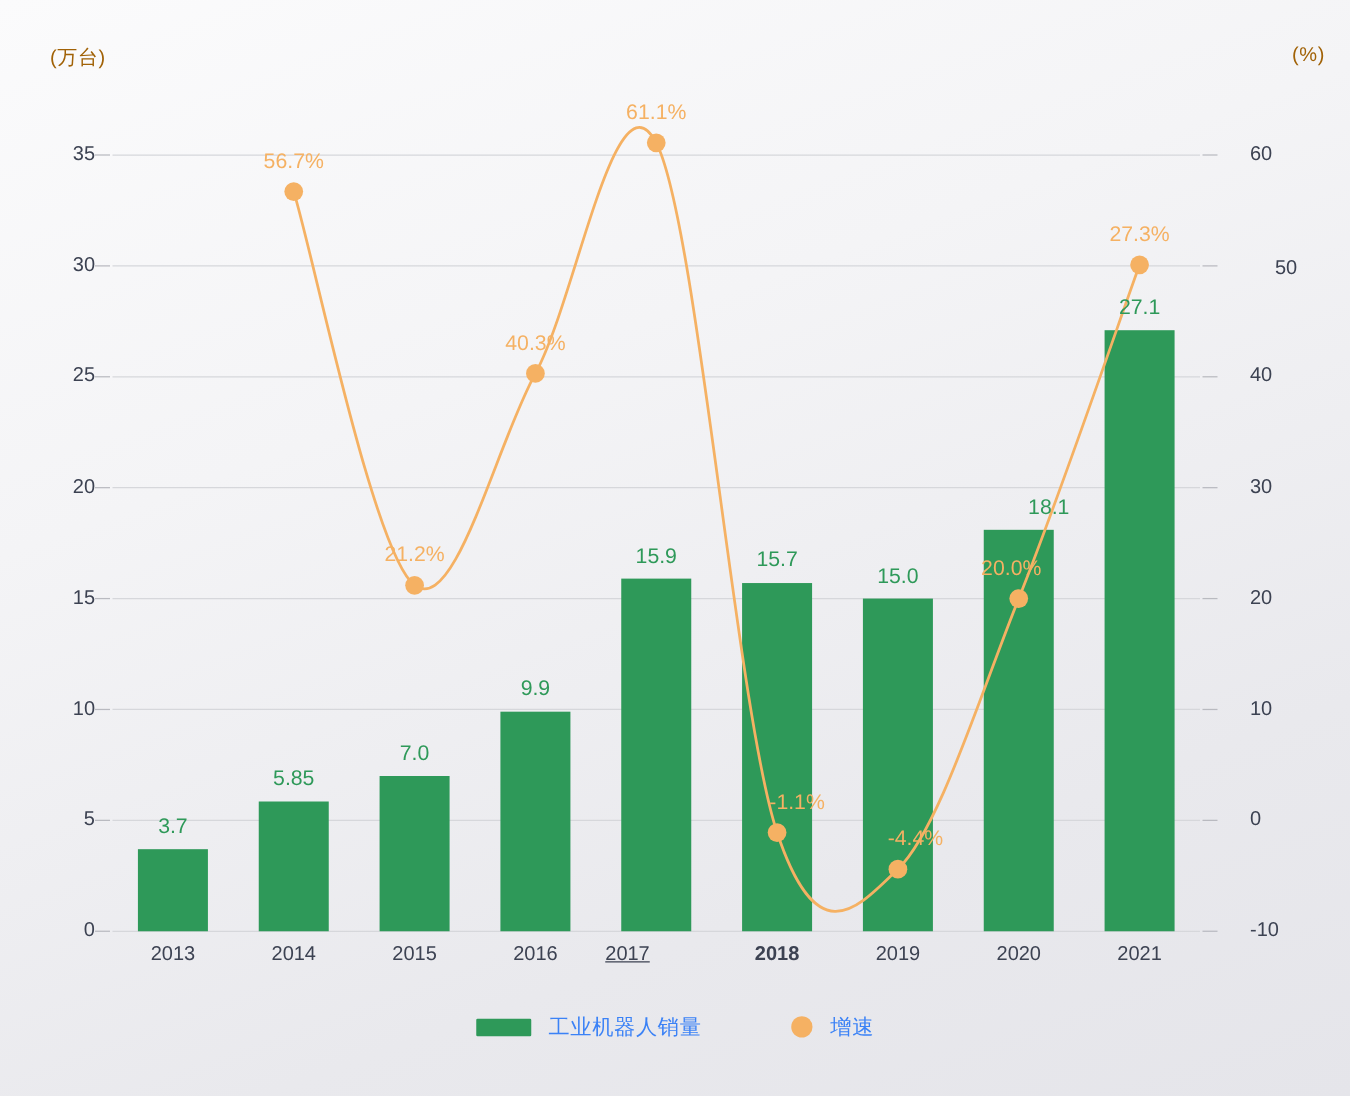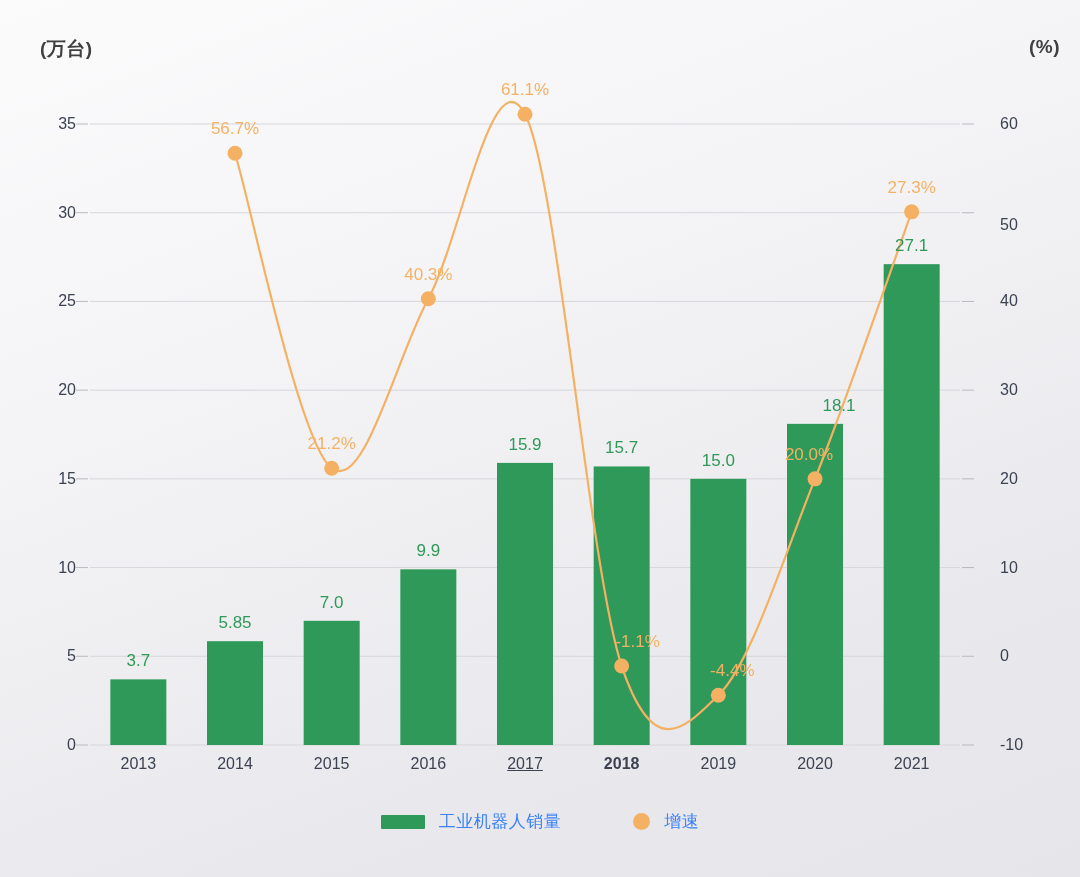--- a/index.html
+++ b/index.html
@@ -7,24 +7,23 @@
   body {
     font-family: "Liberation Sans", "DejaVu Sans", sans-serif;
     background: linear-gradient(160deg, #fbfbfc 0%, #f4f4f6 35%, #e9e9ed 75%, #e5e5ea 100%);
     overflow: hidden;
     position: relative;
   }
   #chart-root { position: absolute; inset: 0; }
 
   .axis-unit {
     position: absolute;
-    font-size: 19px;
-    color: #404040;
+    font-size: 16px;
+    color: #a16207;
     letter-spacing: .5px;
-    font-weight: bold;
   }
   #unit-left  { left: 40px;  top: 36px; }
   #unit-right { right: 20px; top: 36px; }
 
   .tick-label {
     position: absolute;
     font-size: 16px;
     color: #3c4252;
     transform: translateY(-50%);
     white-space: nowrap;
@@ -94,21 +93,21 @@
       <div class="tick-label tick-left" style="top: 212.714px;">30</div>
       <div class="tick-label tick-left" style="top: 124px;">35</div>
     </div>
   <div id="right-ticks">
       <div class="tick-label tick-right" style="top: 745px;">-10</div>
       <div class="tick-label tick-right" style="top: 656.286px;">0</div>
       <div class="tick-label tick-right" style="top: 567.571px;">10</div>
       <div class="tick-label tick-right" style="top: 478.857px;">20</div>
       <div class="tick-label tick-right" style="top: 390.143px;">30</div>
       <div class="tick-label tick-right" style="top: 301.429px;">40</div>
-      <div class="tick-label tick-right" style="top: 225px;">50</div>
+      <div class="tick-label tick-right" style="top: 215px; margin-left: 20px;">50</div>
       <div class="tick-label tick-right" style="top: 124px;">60</div>
     </div>
 
   <svg id="svg-layer" viewBox="0 0 1080 877" xmlns="http://www.w3.org/2000/svg">
     <g id="gridlines">
         <line x1="90" x2="960" y1="745" y2="745" stroke="#d6d7db" stroke-width="1"></line>
         <line x1="90" x2="960" y1="656.2857142857143" y2="656.2857142857143" stroke="#d6d7db" stroke-width="1"></line>
         <line x1="90" x2="960" y1="567.5714285714286" y2="567.5714285714286" stroke="#d6d7db" stroke-width="1"></line>
         <line x1="90" x2="960" y1="478.8571428571429" y2="478.8571428571429" stroke="#d6d7db" stroke-width="1"></line>
         <line x1="90" x2="960" y1="390.14285714285717" y2="390.14285714285717" stroke="#d6d7db" stroke-width="1"></line>
@@ -154,21 +153,21 @@
         <circle cx="815" cy="478.8571428571429" r="7.5" fill="#f5b163"></circle>
         <circle cx="911.6666666666667" cy="211.82714285714292" r="7.5" fill="#f5b163"></circle>
       </g>
   </svg>
 
   <div id="x-labels">
       <div class="x-label" style="left: 138.333px;">2013</div>
       <div class="x-label" style="left: 235px;">2014</div>
       <div class="x-label" style="left: 331.667px;">2015</div>
       <div class="x-label" style="left: 428.333px;">2016</div>
-      <div class="x-label" style="left: 525px; text-decoration: underline;">2017</div>
+      <div class="x-label" style="left: 502px; text-decoration: underline;">2017</div>
       <div class="x-label" style="left: 621.667px; font-weight: bold;">2018</div>
       <div class="x-label" style="left: 718.333px;">2019</div>
       <div class="x-label" style="left: 815px;">2020</div>
       <div class="x-label" style="left: 911.667px;">2021</div>
     </div>
   <div id="bar-labels">
       <div class="bar-label" style="left: 138.333px; top: 671.351px;">3.7</div>
       <div class="bar-label" style="left: 235px; top: 633.204px;">5.85</div>
       <div class="bar-label" style="left: 331.667px; top: 612.8px;">7.0</div>
       <div class="bar-label" style="left: 428.333px; top: 561.346px;">9.9</div>

